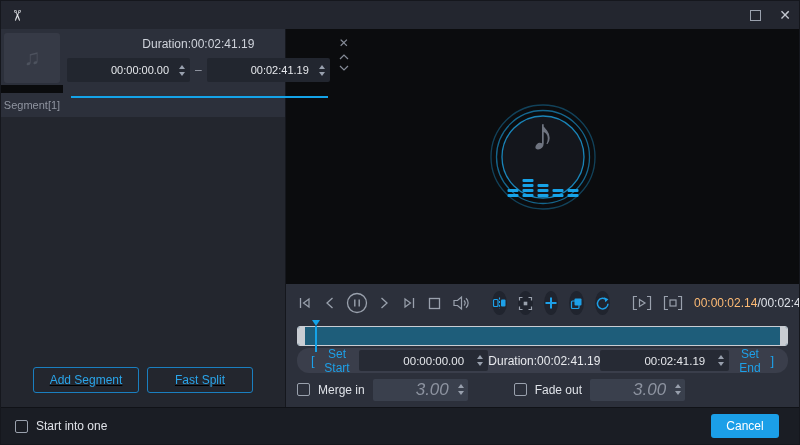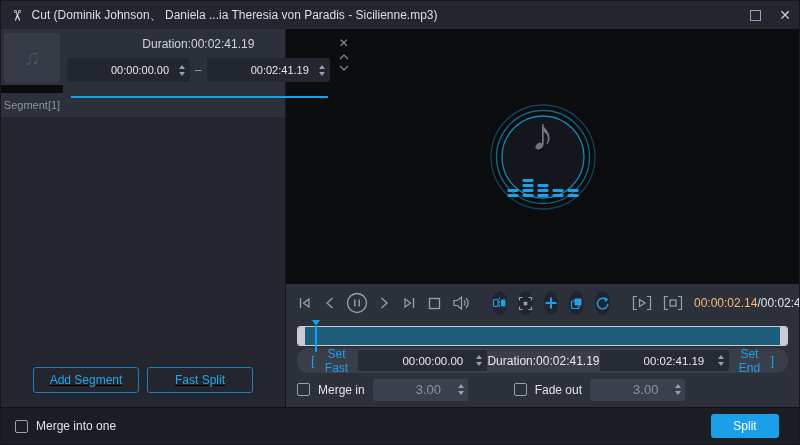--- a/index.html
+++ b/index.html
@@ -78,35 +78,34 @@
   .setbtn { background:none; border:none; color:#1da0e8; font-size:12px; font-family:"Liberation Sans",sans-serif; }
   .setrow .tinput { height:21px; background:#262a34; }
   .setrow .tinput input { width:70px; font-size:11.5px; }
   .dur { color:#e8eaee; font-size:12px; white-space:nowrap; }
 
   .fade-row { height:25px; margin-top:4px; display:flex; align-items:center; gap:8px; }
   .cbx { width:13px; height:13px; border:1px solid #9aa1ad; border-radius:2px; background:transparent; display:inline-block; flex:0 0 auto; }
   .flabel { color:#dfe2e8; font-size:12px; white-space:nowrap; }
   .fade-gap { width:30px; }
   .tinput.fade { height:22px; background:#3a404d; padding:0 4px 0 7px; }
-  .tinput.fade input { width:38px; color:#8d93a0; font-size:13px; }
+  .tinput.fade input { width:38px; color:#8d93a0; font-size:17px;font-style:italic; }
 
   
   .footer { height:37px; flex:0 0 auto; background:#1a1d24; border-top:1px solid #101217; display:flex; align-items:center; padding:0 20px 0 14px; gap:8px; }
   .footer-btns { margin-left:auto; display:flex; gap:14px; }
   .solid { width:68px; height:24px; background:#1b9fe8; border:none; border-radius:3px; color:#fff; font-size:12px; font-family:"Liberation Sans",sans-serif; }
 </style>
 </head>
 <body>
 
 <div class="window">
 
   <div class="titlebar">
     <span class="scissors">✂</span>
-    <span class="title">Cut (Dominik Johnson、 Daniela ...ia Theresia von Paradis - Sicilienne.mp3)</span>
     <div class="winbtns">
       <span class="maxbox"></span>
       <span class="closex">✕</span>
     </div>
   </div>
 
   <div class="main">
 
     <div class="left-panel">
       <div class="segment-card">
@@ -297,21 +296,21 @@
             <div class="handle right"></div>
             <div class="playhead">
               <div class="ph-tri"></div>
               <div class="ph-line"></div>
             </div>
           </div>
         </div>
 
         <div class="setrow">
           <span class="bracket">[</span>
-          <button class="setbtn">Set Fast</button>
+          <button class="setbtn">Set Start</button>
           <div class="tinput">
             <input value="00:00:00.00" style="">
             <div class="spin">
               <div class="spin-up"></div>
               <div class="spin-dn"></div>
             </div>
           </div>
           <span class="dur">Duration:00:02:41.19</span>
           <div class="tinput">
             <input value="00:02:41.19" style="">
@@ -345,19 +344,19 @@
             </div>
           </div>
         </div>
 
       </div>
     </div>
   </div>
 
   <div class="footer">
     <span class="cbx"></span>
-    <span class="flabel">Merge into one</span>
+    <span class="flabel">Start into one</span>
     <div class="footer-btns">
-      <button class="solid">Split</button>
+      <button class="solid">Cancel</button>
     </div>
   </div>
 
 </div>
 
 </body></html>

